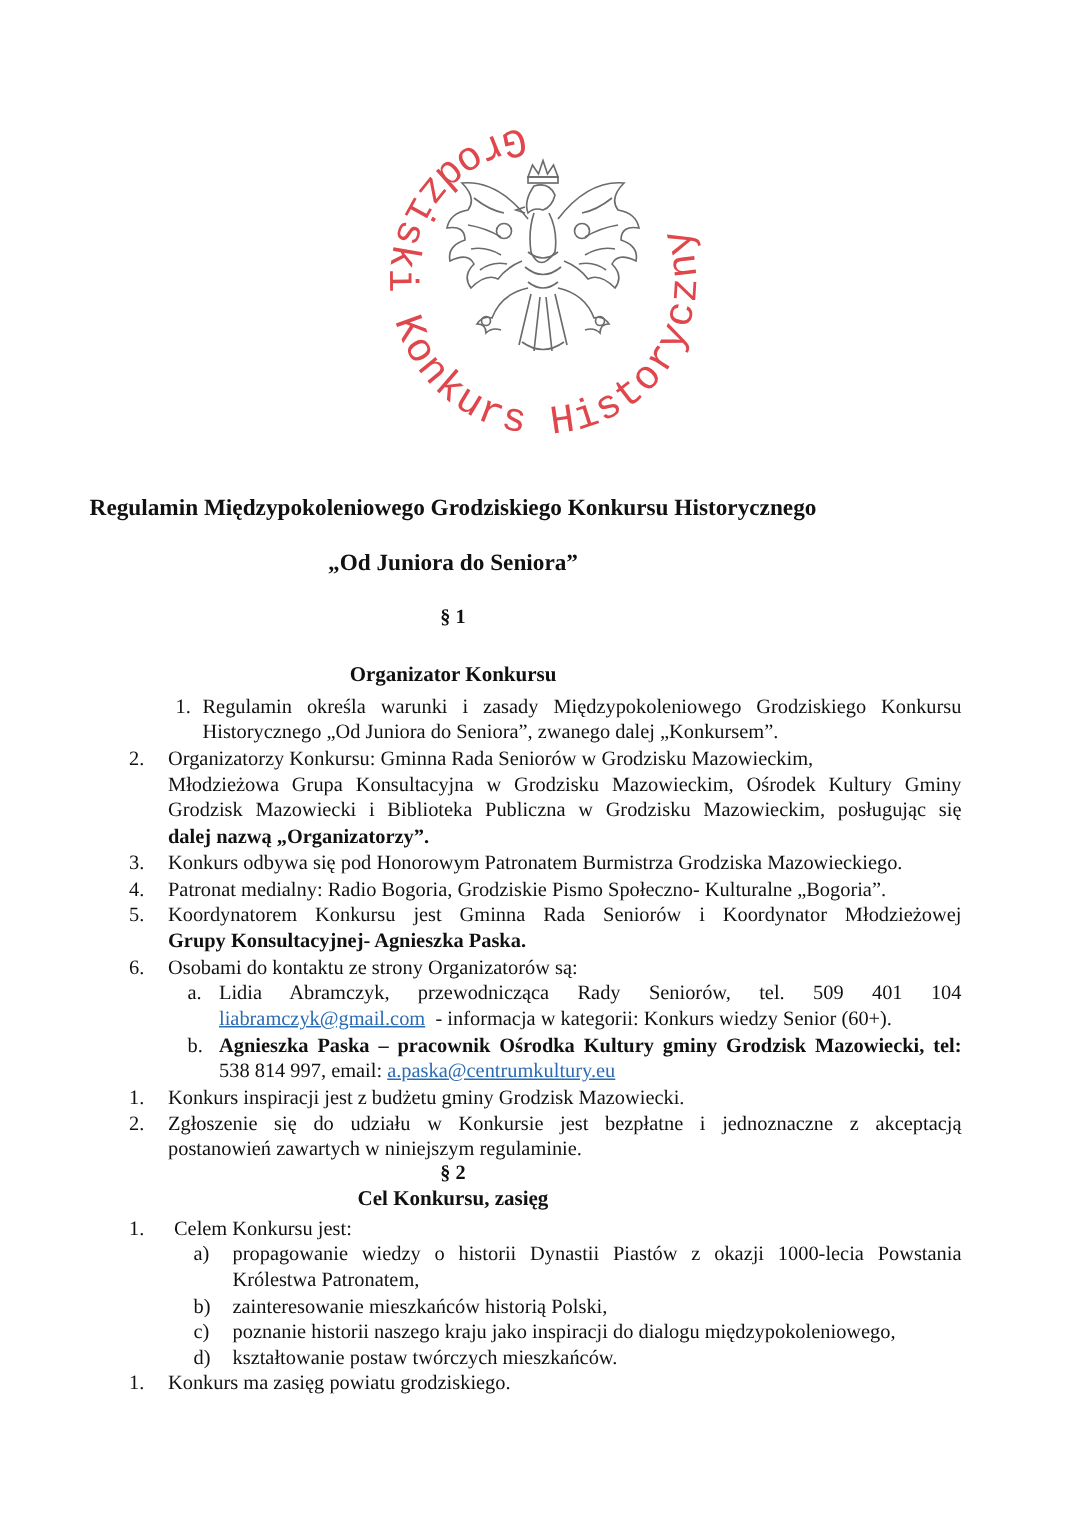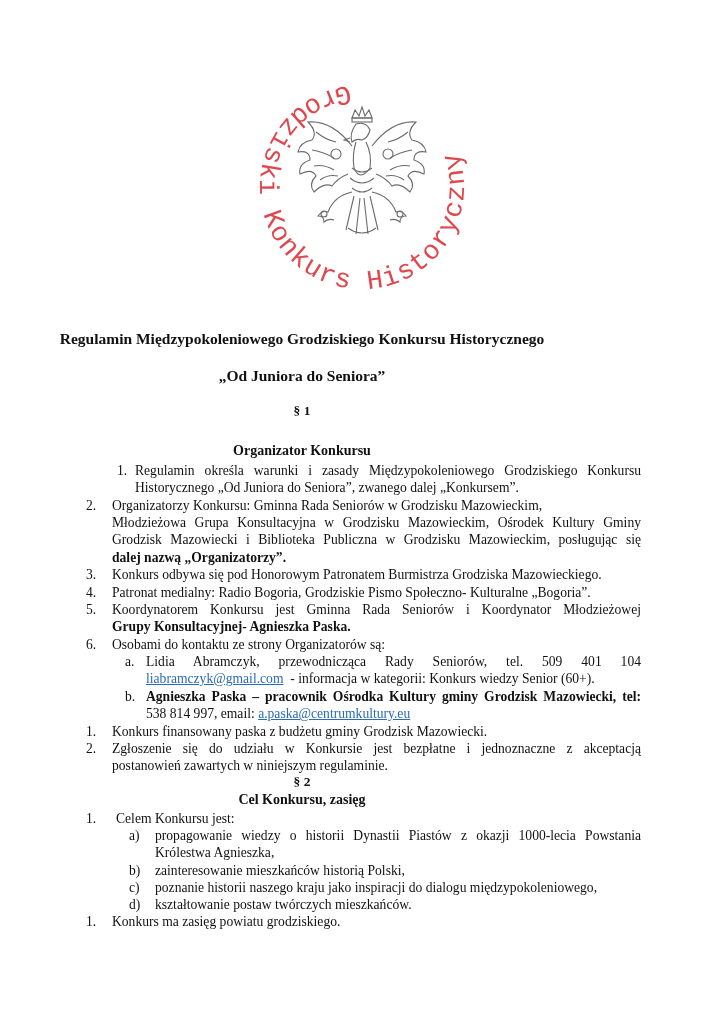--- a/index.html
+++ b/index.html
@@ -109,41 +109,41 @@
   <div>
     <span class="num" style="left:125px; top:688px;">b.</span>
     <span class="line just" style="left:146px; top:688px; width:495px;font-weight:bold;">Agnieszka Paska – pracownik Ośrodka Kultury gminy Grodzisk Mazowiecki, tel:</span>
     <span class="line" style="left:146px; top:705px;">
       <span style="white-space:pre;">538 814 997, email: </span><a class="link" href="#">a.paska@centrumkultury.eu</a>
     </span>
   </div>
 
   <div>
     <span class="num" style="left:86px; top:723px;">1.</span>
-    <span class="line" style="left:112px; top:723px;">Konkurs finansowany paska z budżetu gminy Grodzisk Mazowiecki.</span>
+    <span class="line" style="left:112px; top:723px;">Konkurs inspiracji jest z budżetu gminy Grodzisk Mazowiecki.</span>
   </div>
   <div>
     <span class="num" style="left:86px; top:740px;">2.</span>
     <span class="line just" style="left:112px; top:740px; width:529px;">Zgłoszenie się do udziału w Konkursie jest bezpłatne i jednoznaczne z akceptacją</span>
     <span class="line" style="left:112px; top:757px;">postanowień zawartych w niniejszym regulaminie.</span>
   </div>
 </div>
 
 <div class="center sec2-para" style="top:774px;">§ 2</div>
 <div class="center sec2-title" style="top:792px;">Cel Konkursu, zasięg</div>
 
 <div>
   <div>
     <span class="num" style="left:86px; top:810px;">1.</span>
     <span class="line" style="left:116px; top:810px;">Celem Konkursu jest:</span>
   </div>
   <div>
     <span class="num" style="left:129px; top:827px;">a)</span>
     <span class="line just" style="left:155px; top:827px; width:486px;">propagowanie wiedzy o historii Dynastii Piastów z okazji 1000-lecia Powstania</span>
-    <span class="line" style="left:155px; top:844px;">Królestwa Agnieszka,</span>
+    <span class="line" style="left:155px; top:844px;">Królestwa Patronatem,</span>
   </div>
   <div>
     <span class="num" style="left:129px; top:862px;">b)</span>
     <span class="line" style="left:155px; top:862px;">zainteresowanie mieszkańców historią Polski,</span>
   </div>
   <div>
     <span class="num" style="left:129px; top:879px;">c)</span>
     <span class="line" style="left:155px; top:879px;">poznanie historii naszego kraju jako inspiracji do dialogu międzypokoleniowego,</span>
   </div>
   <div>

